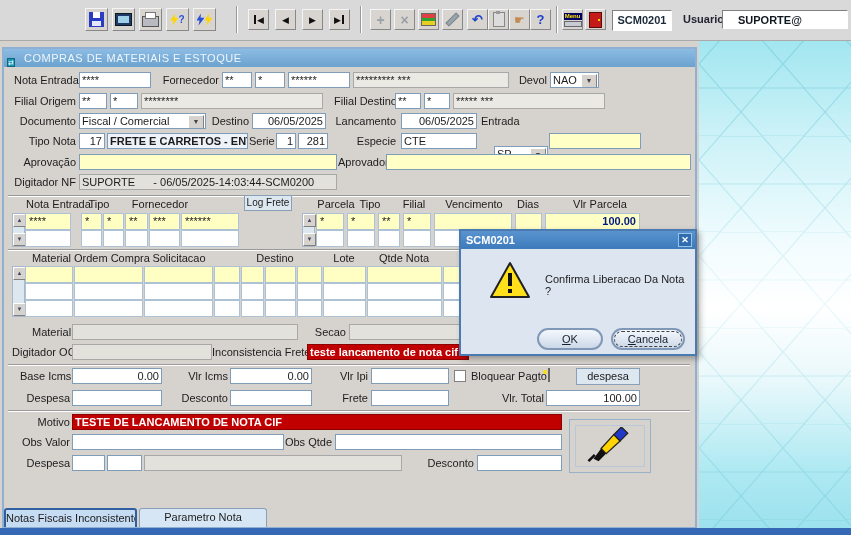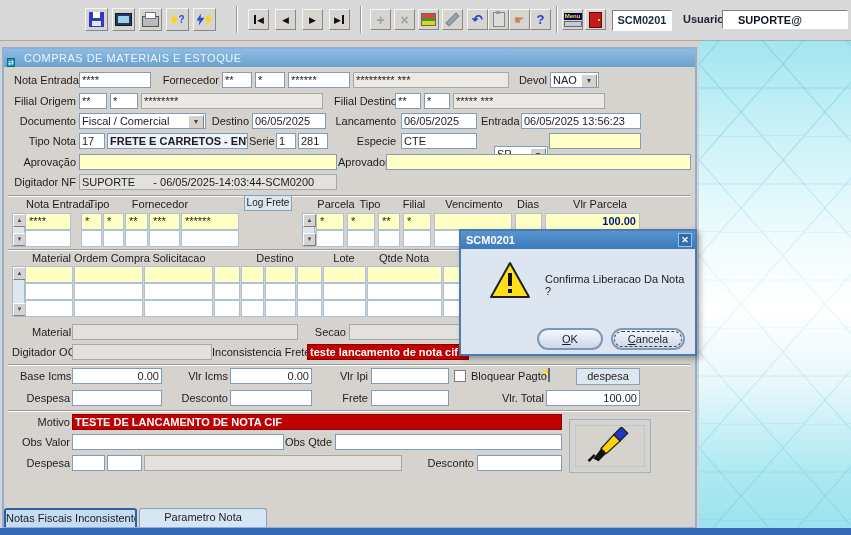--- a/index.html
+++ b/index.html
@@ -5,21 +5,21 @@
   html,body{margin:0;padding:0}
   #screen{position:relative;width:851px;height:535px;background:#d6d3ce;font-family:"Liberation Sans",sans-serif;font-size:11px;color:#1c1c1c;overflow:hidden}
   .abs{position:absolute}
   
   .lbl{position:absolute;height:16px;line-height:16px;text-align:right;white-space:nowrap;color:#1c1c1c}
   .lbl-l{text-align:left}
   .fld{position:absolute;height:16px;line-height:14px;background:#fff;border:1px solid #7f9db9;padding:0 2px;box-sizing:border-box;white-space:nowrap;overflow:hidden}
   .ylw{background:#ffffc6}
   .gry{background:#e3e1dc;border-color:#a8a8a8}
   .redf{background:#c00000;border-color:#8c0000;color:#fff;font-weight:bold}
-  .ctr{text-align:left}.rgt{text-align:right}
+  .ctr{text-align:right}.rgt{text-align:right}
   .pre{white-space:pre}
   .combo-arrow{position:absolute;right:1px;top:1px;width:14px;height:12px;background:#d6d3ce;border:1px solid;border-color:#fff #808080 #808080 #fff;font-size:7px;line-height:11px;text-align:center;color:#444}
   .sep{position:absolute;height:0;border-top:1px solid #9a9a9a;border-bottom:1px solid #fdfdfd}
   
   .ghdr{position:absolute;height:13px;line-height:13px;text-align:center;white-space:nowrap}
   .cell{position:absolute;height:17px;line-height:15px;background:#fff;border:1px solid #aec2d6;box-sizing:border-box;padding:0 3px;white-space:nowrap;overflow:hidden}
   .cell.ylw{background:#ffffc4}
   .sbar{position:absolute;width:13px;background:#dde7f0;border:1px solid #a8b8c8;box-sizing:border-box}
   .sarr{position:absolute;left:0;width:11px;height:11px;background:#d6d3ce;border:1px solid;border-color:#fff #808080 #808080 #fff;font-size:6px;line-height:10px;text-align:center;color:#446}
   
@@ -192,21 +192,20 @@
       <div class="fld" style="left:420px;top:26px;width:26px">*</div>
       <div class="fld gry" style="left:449px;top:26px;width:152px;background:#ebe9e4">***** ***</div>
 
       <div class="lbl" style="left:10px;top:46px;width:62px">Documento</div>
       <div class="fld" style="left:75px;top:46px;width:127px"><span>Fiscal / Comercial</span><span class="combo-arrow">▼</span></div>
       <div class="lbl" style="left:205px;top:46px;width:40px">Destino</div>
       <div class="fld ctr" style="left:248px;top:46px;width:74px">06/05/2025</div>
       <div class="lbl" style="left:330px;top:46px;width:62px">Lancamento</div>
       <div class="fld ctr" style="left:397px;top:46px;width:76px">06/05/2025</div>
       <div class="lbl" style="left:477px;top:46px;width:37px">Entrada</div>
-      <div class="fld ctr" style="left:517px;top:46px;width:120px">06/05/2025 13:56:23</div>
 
       <div class="lbl" style="left:10px;top:66px;width:62px">Tipo Nota</div>
       <div class="fld ctr" style="left:75px;top:66px;width:26px">17</div>
       <div class="fld" style="left:103px;top:66px;width:141px;background:#eef3fa;font-weight:bold">FRETE E CARRETOS - ENTR.</div>
       <div class="lbl" style="left:245px;top:66px;width:25px">Serie</div>
       <div class="fld ctr" style="left:272px;top:66px;width:20px">1</div>
       <div class="fld ctr" style="left:294px;top:66px;width:30px">281</div>
       <div class="lbl" style="left:330px;top:66px;width:62px">Especie</div>
       <div class="fld" style="left:397px;top:66px;width:76px">CTE</div>
       <div class="fld" style="left:490px;top:79px;width:54px"><span>SP</span><span class="combo-arrow">▼</span></div>

